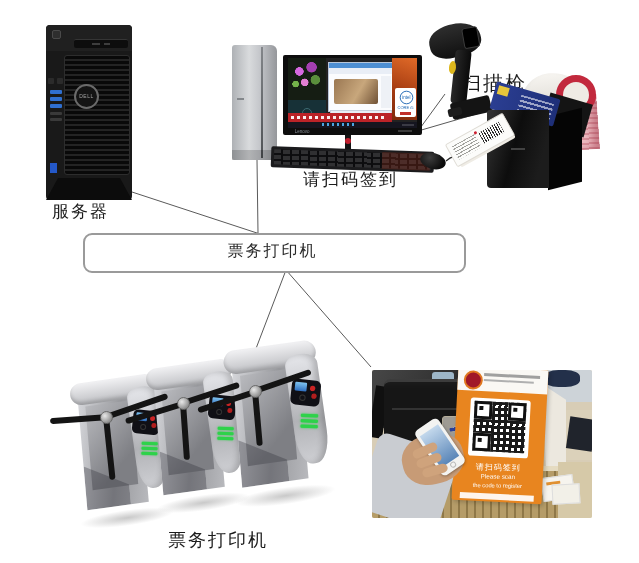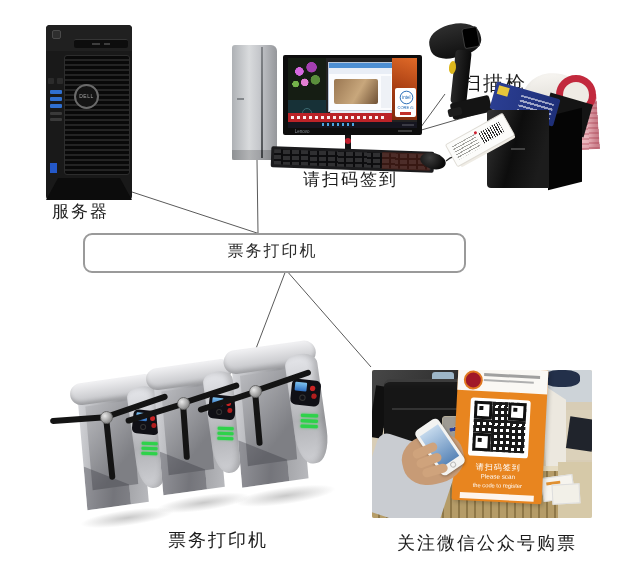--- a/index.html
+++ b/index.html
@@ -455,15 +455,14 @@
     <div class="ph-sleeve"></div>
     <div class="ph-hand"></div>
     <div class="ph-phone">
         <div class="scr"></div>
         <div class="hm"></div>
       </div>
     <div class="ph-finger" style="left:44px;top:86px;transform:rotate(-20deg);"></div>
     <div class="ph-finger" style="left:50px;top:96px;transform:rotate(-16deg);"></div>
     <div class="ph-finger" style="left:40px;top:76px;transform:rotate(-24deg);"></div>
   </div>
-  <div class="label" style="left:397px;top:531px;font-size:18px;">关注微信公众号购票</div>
 
 </div>
 
 </body></html>

